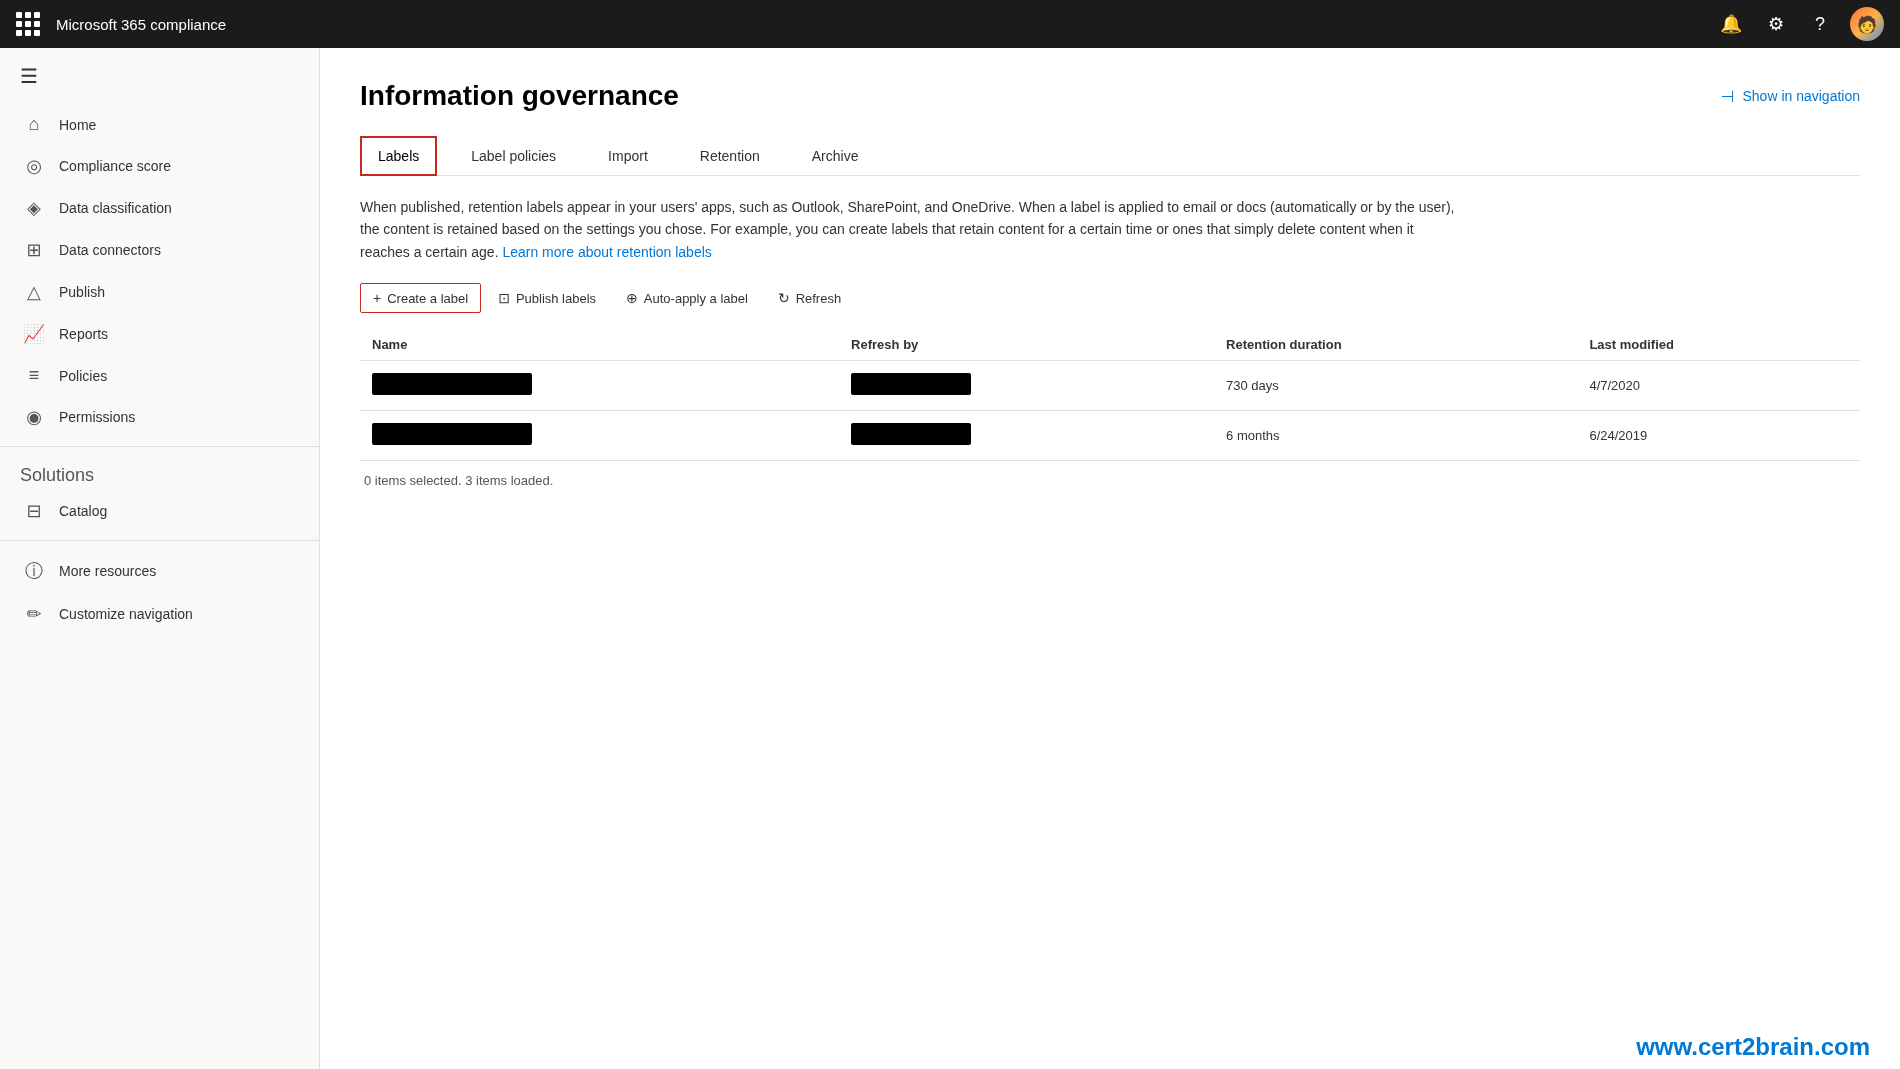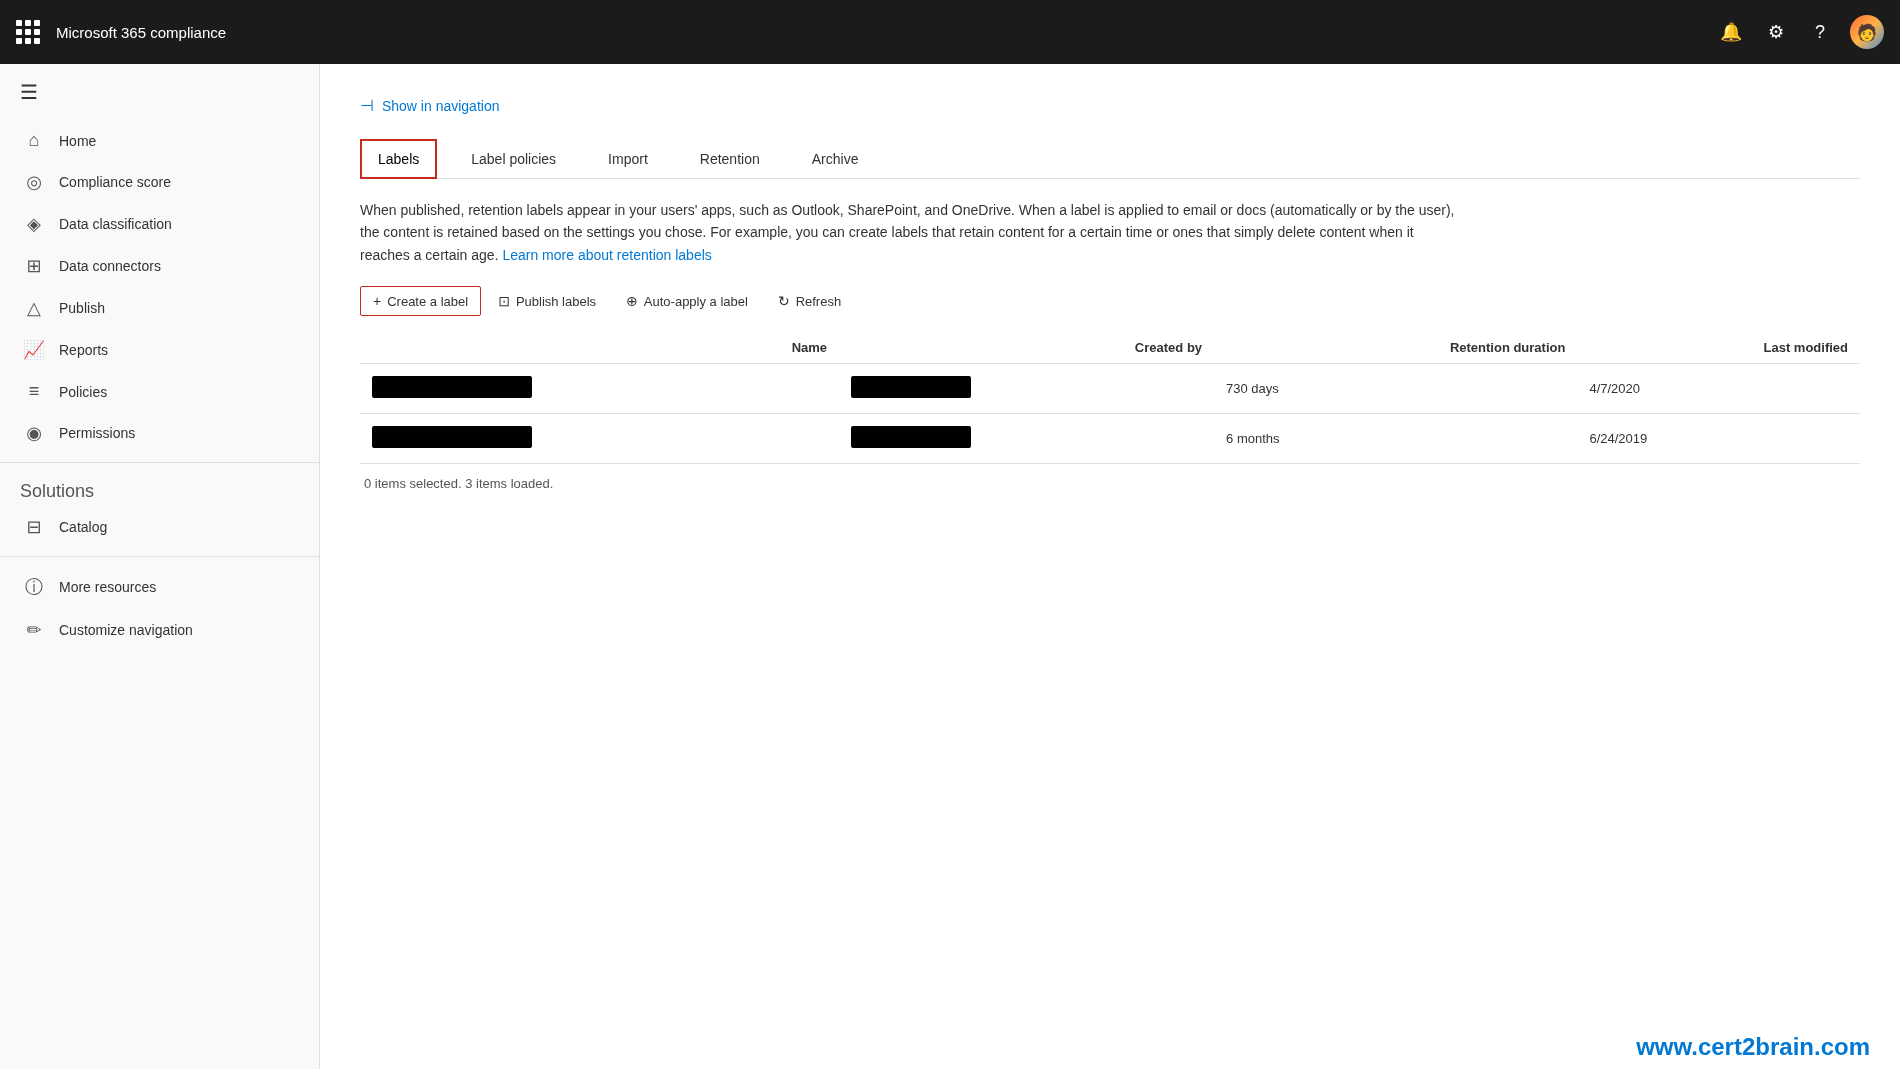--- a/index.html
+++ b/index.html
@@ -2,21 +2,21 @@
 <html><head>
   <meta charset="utf-8">
   <style>
     * { box-sizing: border-box; margin: 0; padding: 0; }
     body { font-family: 'Segoe UI', Arial, sans-serif; font-size: 14px; background: #f3f2f1; display: flex; flex-direction: column; height: 1069px; width: 1900px; overflow: hidden; }
 
     
     .topbar {
       background: #1b1b1b;
       color: #fff;
-      height: 64px;
+      height: 48px;
       display: flex;
       align-items: center;
       padding: 0 16px;
       flex-shrink: 0;
     }
     .topbar-waffle {
       margin-right: 16px;
       cursor: pointer;
       display: grid;
       grid-template-columns: repeat(3, 6px);
@@ -109,21 +109,21 @@
       cursor: pointer;
       font-size: 13px;
       border-radius: 2px;
     }
     .toolbar-btn.no-border { border-color: transparent; }
     .toolbar-btn .btn-icon { font-size: 14px; }
 
     
     .data-table { width: 100%; border-collapse: collapse; }
     .data-table th {
-      text-align: right;
+      text-align: left;
       padding: 8px 12px;
       font-weight: 600;
       font-size: 13px;
       color: #333;
       border-bottom: 1px solid #e1dfdd;
     }
     .data-table td {
       padding: 12px 12px;
       font-size: 13px;
       color: #333;
@@ -232,20 +232,21 @@
     <div class="sidebar-item">
       <span class="icon">✏</span>
       <span>Customize navigation</span>
     </div>
   </div>
 
   <div class="main">
     <div class="main-inner">
 
       <div class="page-title">
+        <span>Information governance</span>
         <div class="show-in-nav">
           <span class="icon">⊣</span>
           <span>Show in navigation</span>
         </div>
       </div>
 
       <div class="tabs">
         <div class="tab active">
           <span>Labels</span>
         </div>
@@ -284,21 +285,21 @@
         <button class="toolbar-btn no-border">
           <span class="btn-icon">↻</span>
           <span>Refresh</span>
         </button>
       </div>
 
       <table class="data-table">
         <thead>
           <tr>
             <th>Name</th>
-            <th>Created by</th>
+            <th>Refresh by</th>
             <th>Retention duration</th>
             <th>Last modified</th>
           </tr>
         </thead>
         <tbody>
           <tr class="table-row">
             <td>
               <span class="redacted-block" style="width:160px; height:22px;"></span>
             </td>
             <td>

